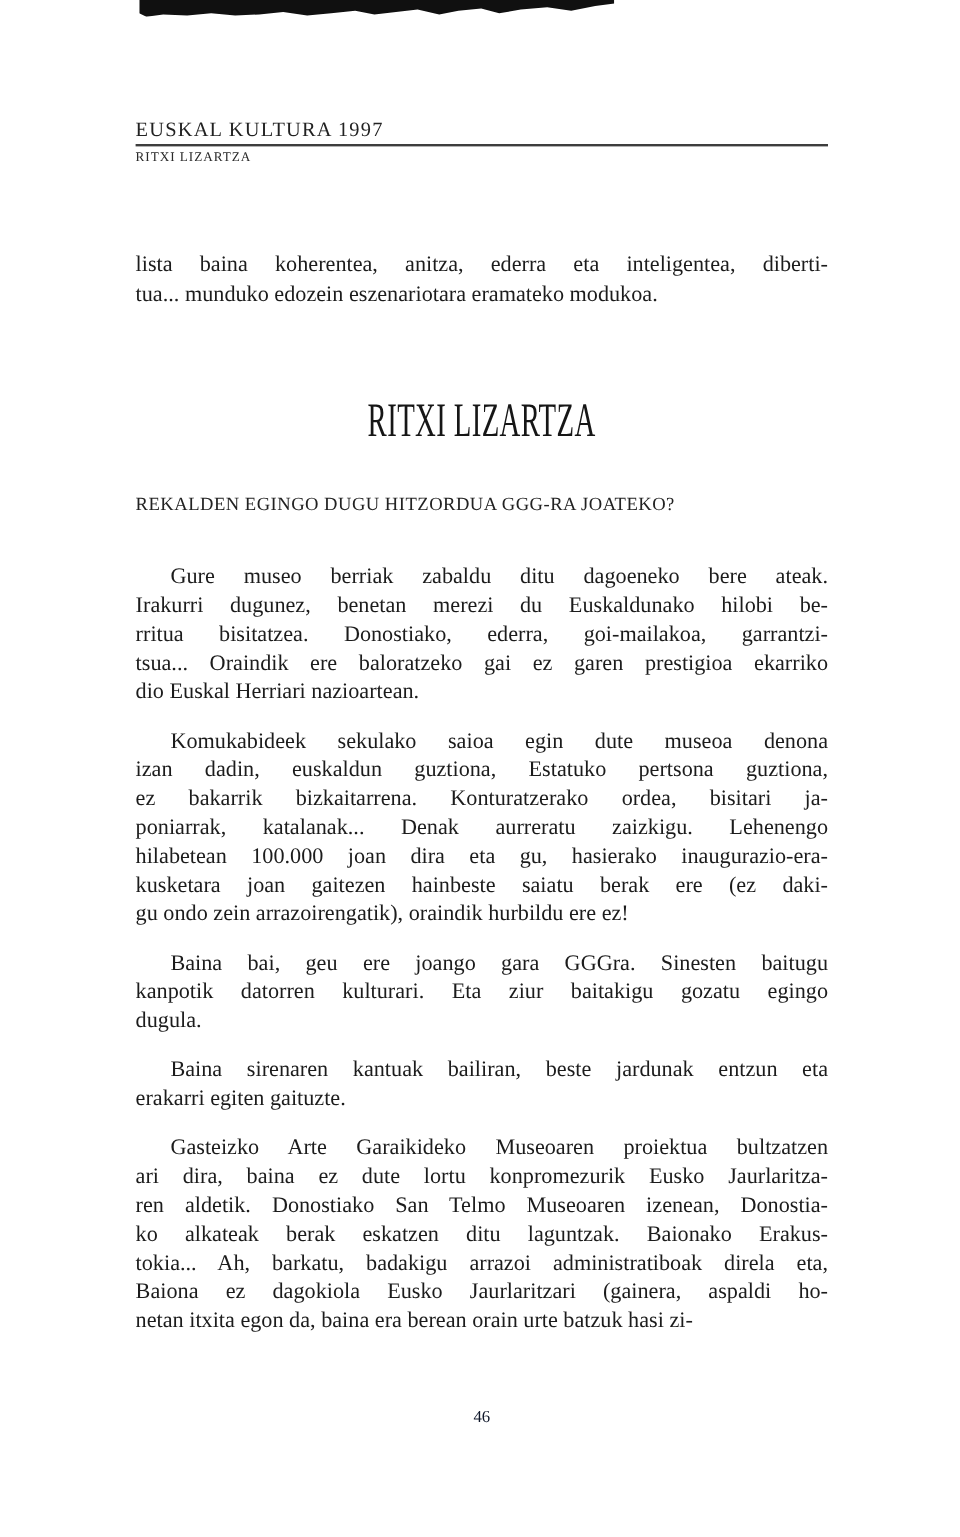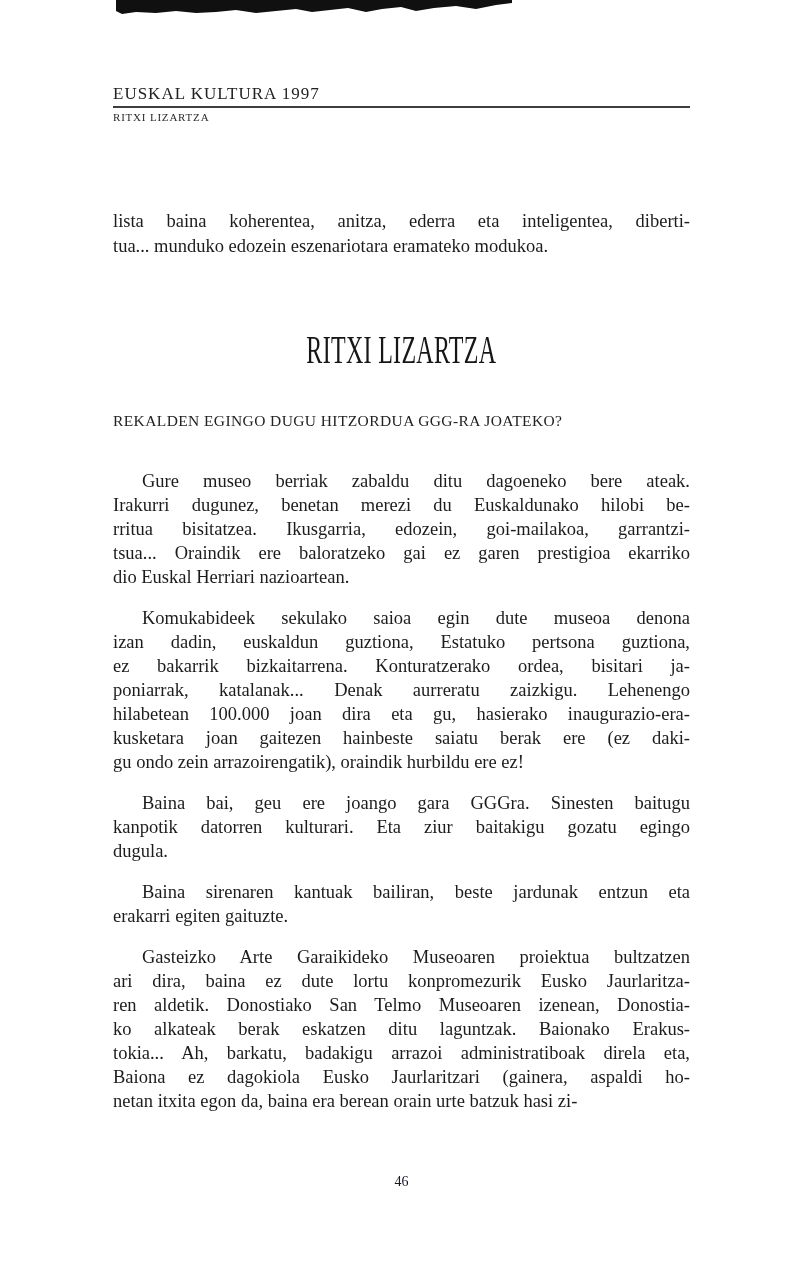--- a/index.html
+++ b/index.html
@@ -34,20 +34,21 @@
   .running-head {
     position: absolute;
     left: 113px; top: 84px;
     width: 577px;
   }
   .running-title {
     font-size: 17px;
     letter-spacing: 1px;
     color: #222;
     line-height: 20px;
+    margin-top: 14px;
   }
   .head-rule {
     margin-top: 2px;
     border: 0;
     border-top: 2px solid #3d3d3d;
     height: 0;
   }
   .running-author {
     margin-top: 3px;
     font-size: 11px;
@@ -128,21 +129,21 @@
   <h1 class="main-title">
     <span class="condensed">RITXI LIZARTZA</span>
   </h1>
 
   <div class="subheading">REKALDEN EGINGO DUGU HITZORDUA GGG-RA JOATEKO?</div>
 
   <div class="body-text">
     <div class="para">
         <div class="tline">Gure museo berriak zabaldu ditu dagoeneko bere ateak.</div>
         <div class="tline">Irakurri dugunez, benetan merezi du Euskaldunako hilobi be-</div>
-        <div class="tline">rritua bisitatzea. Ikusgarria, edozein, goi-mailakoa, garrantzi-</div>
+        <div class="tline">rritua bisitatzea. Donostiako, ederra, goi-mailakoa, garrantzi-</div>
         <div class="tline">tsua... Oraindik ere baloratzeko gai ez garen prestigioa ekarriko</div>
         <div class="tline last">dio Euskal Herriari nazioartean.</div>
       </div>
     <div class="para">
         <div class="tline">Komukabideek sekulako saioa egin dute museoa denona</div>
         <div class="tline">izan dadin, euskaldun guztiona, Estatuko pertsona guztiona,</div>
         <div class="tline">ez bakarrik bizkaitarrena. Konturatzerako ordea, bisitari ja-</div>
         <div class="tline">poniarrak, katalanak... Denak aurreratu zaizkigu. Lehenengo</div>
         <div class="tline">hilabetean 100.000 joan dira eta gu, hasierako inaugurazio-era-</div>
         <div class="tline">kusketara joan gaitezen hainbeste saiatu berak ere (ez daki-</div>

